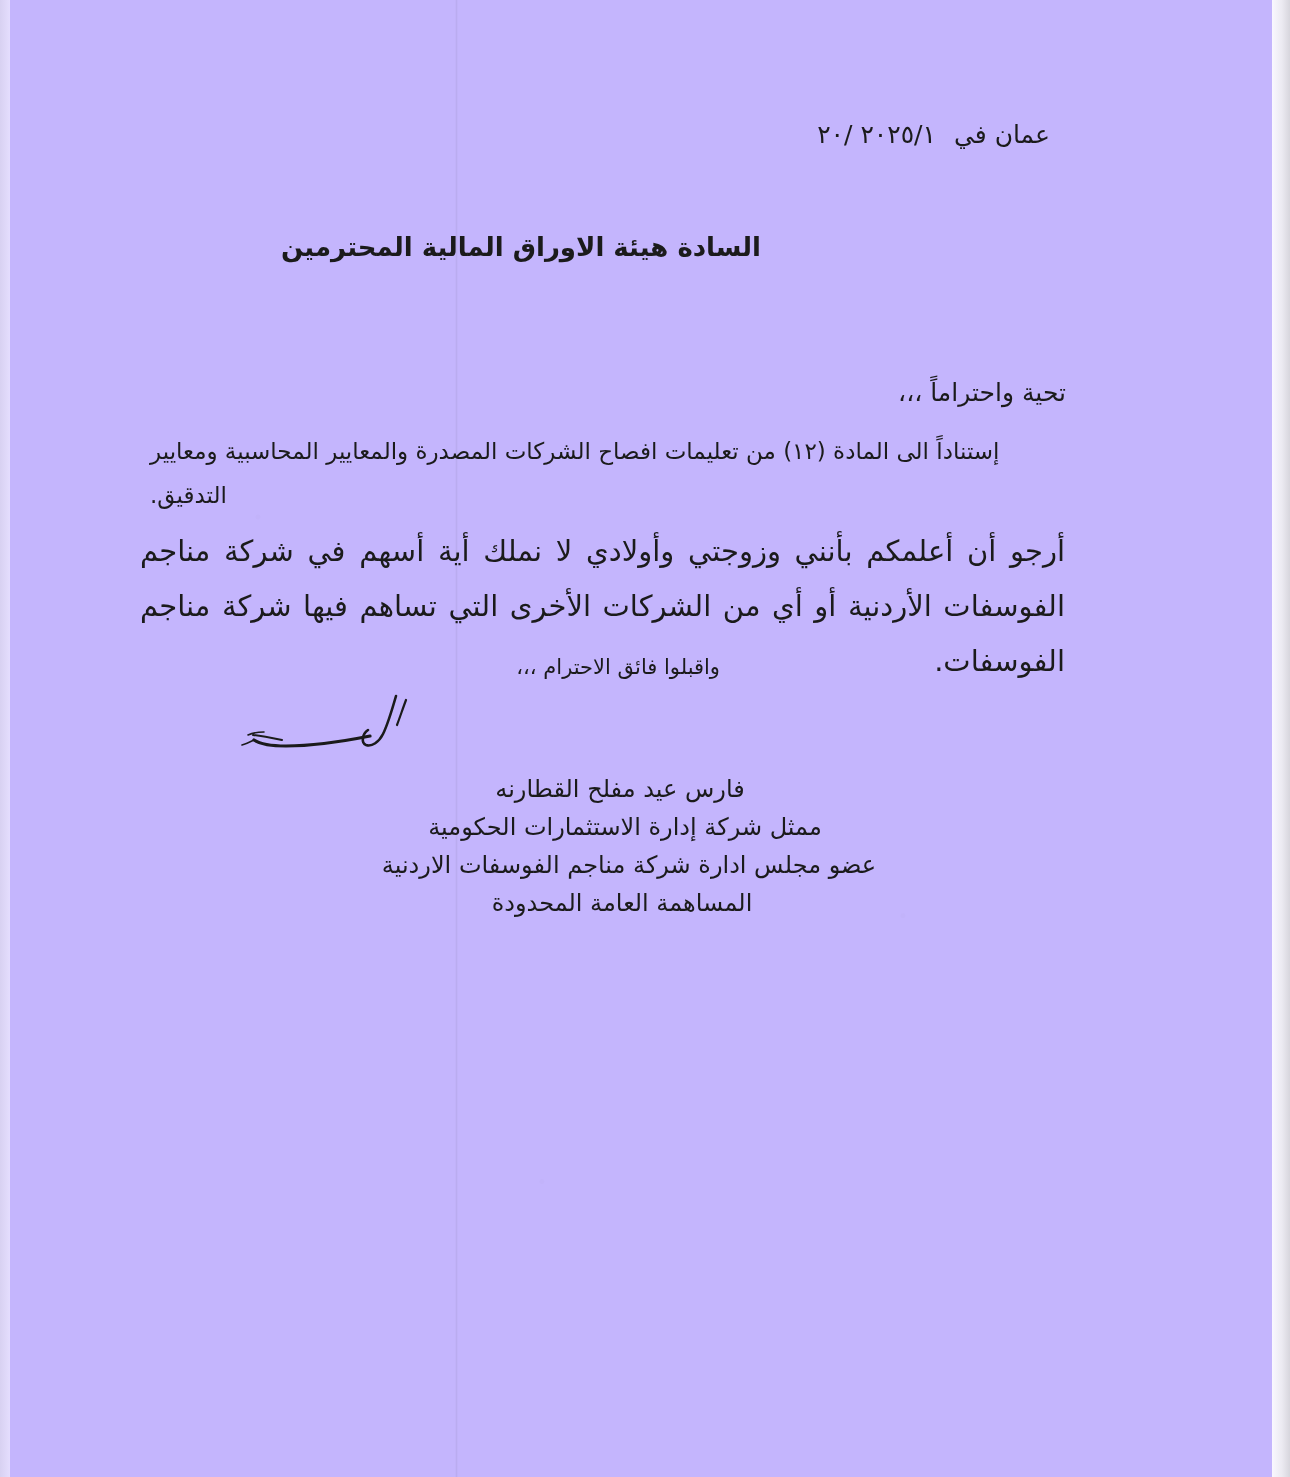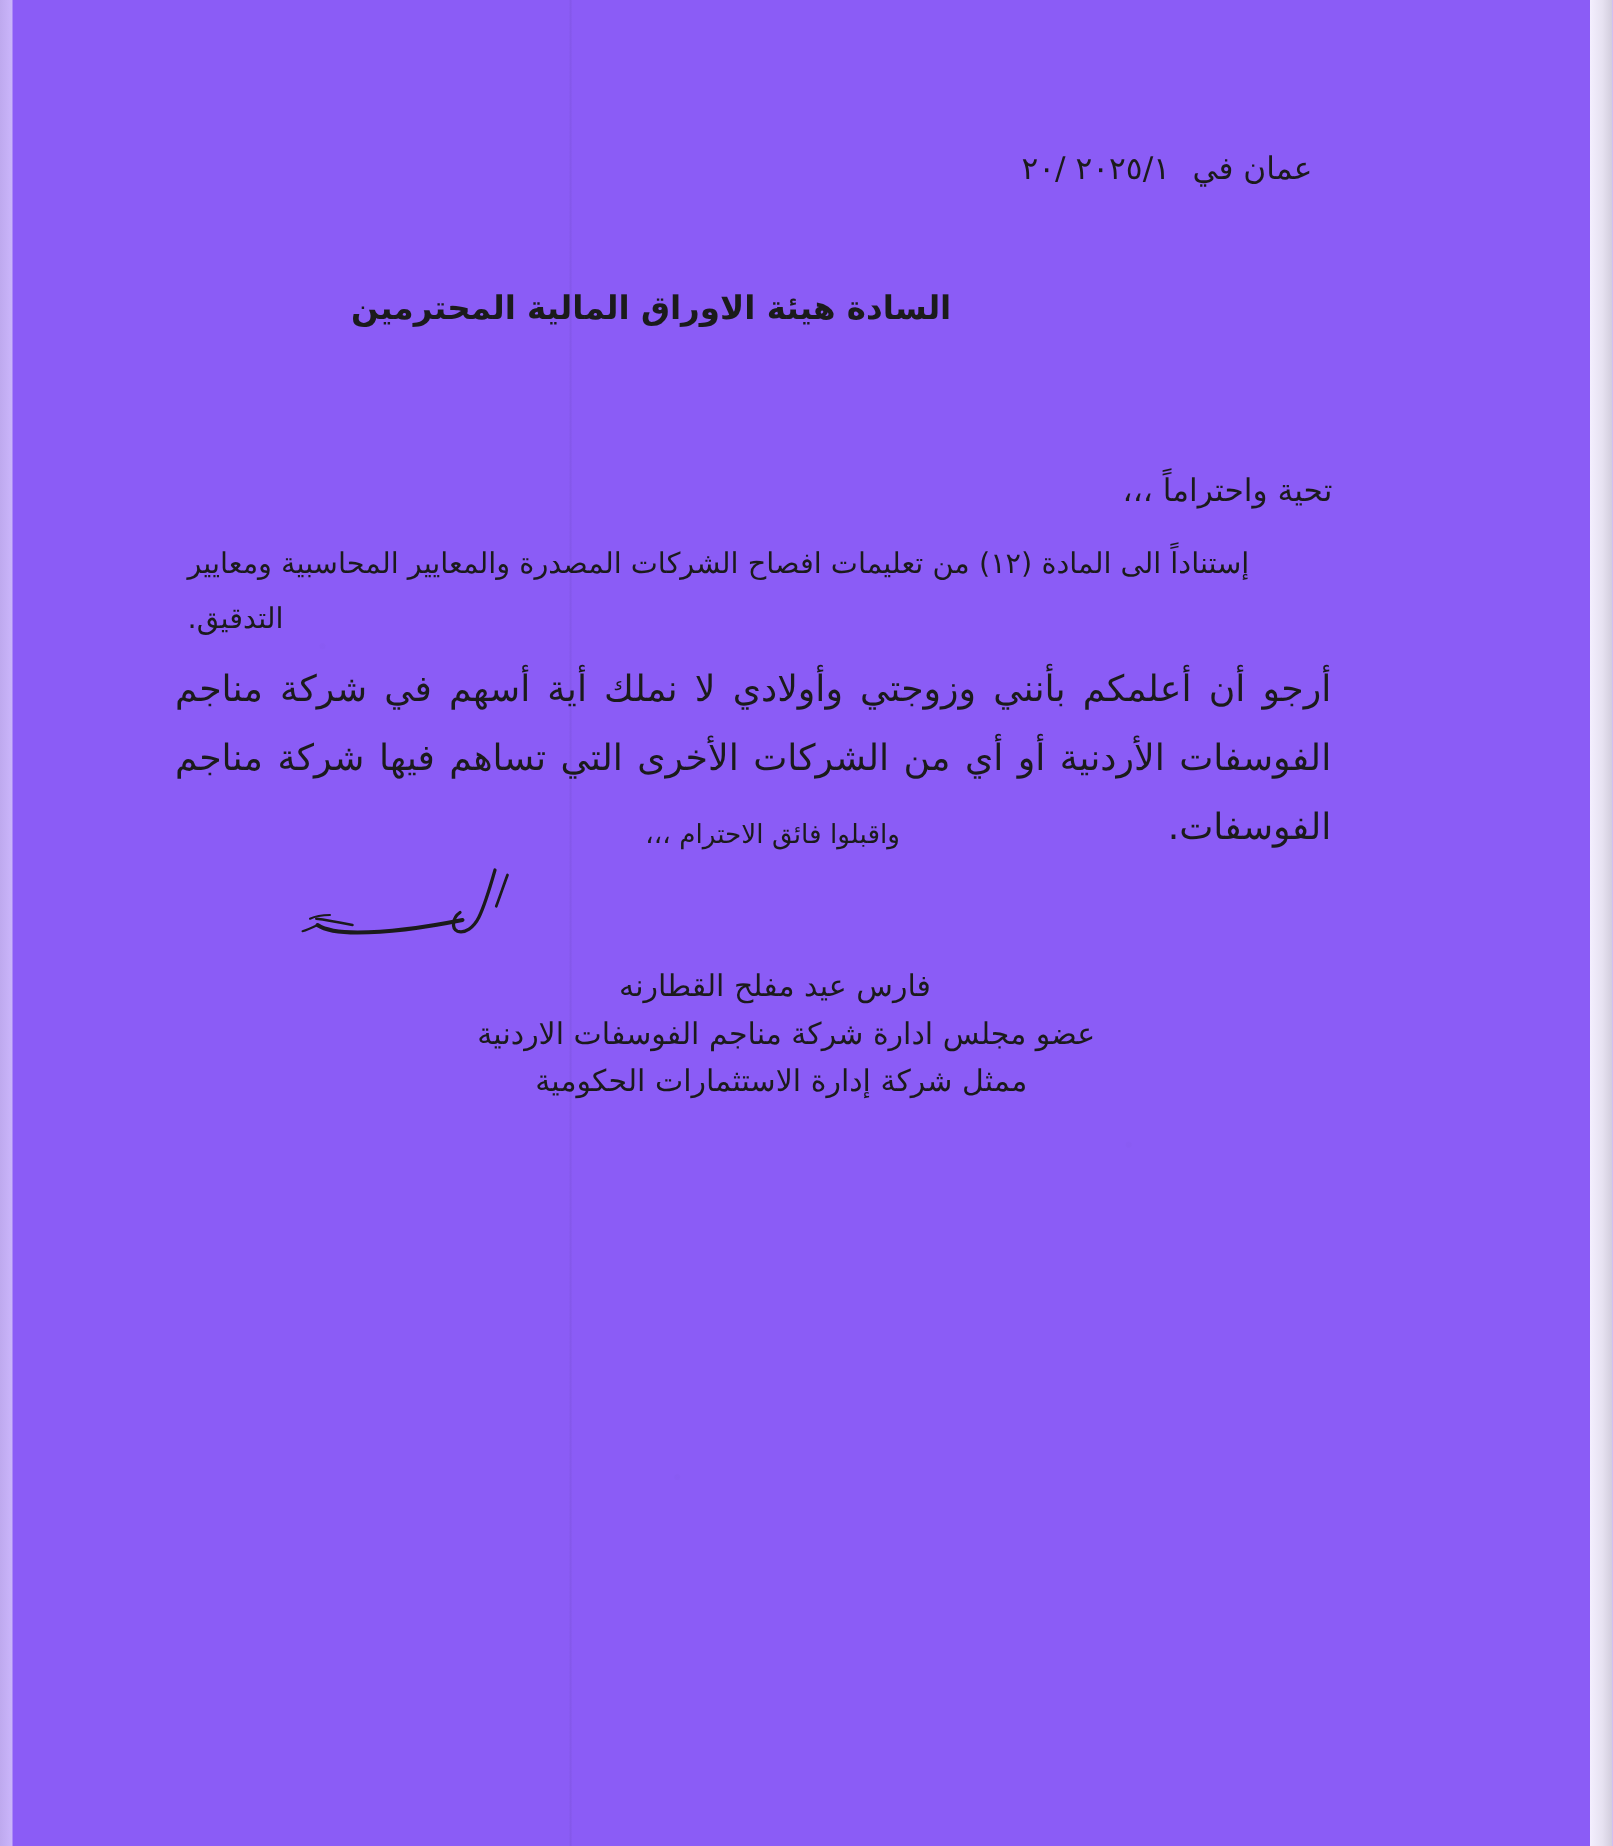--- a/index.html
+++ b/index.html
@@ -12,21 +12,21 @@
     height: 1477px;
     position: relative;
     overflow: hidden;
     font-family: "DejaVu Sans", "Liberation Sans", sans-serif;
   }
 
   
   .page {
     position: absolute;
     inset: 0;
-    background: #8b5cf6;
+    background: #c4b5fd;
   }
   
   .scan-edge-right {
     position: absolute;
     top: 0;
     right: 0;
     width: 18px;
     height: 100%;
     background: linear-gradient(to left, #d9d9d9 0%, #f0f0f0 45%, #ffffff 100%);
     opacity: .9;
@@ -182,18 +182,19 @@
         <path d="M186 10 C183 18, 180 27, 177 35" stroke-width="2.2"></path>
         <path d="M150 46 C120 52, 92 56, 66 56 C50 56, 40 54, 34 50" stroke-width="3.2"></path>
         <path d="M62 50 C52 48, 42 46, 33 45" stroke-width="2"></path>
         <path d="M44 42 C38 42, 32 43, 28 45" stroke-width="1.6"></path>
         <path d="M34 50 C30 52, 26 54, 22 55" stroke-width="1.6"></path>
       </g>
     </svg>
 
     <div class="signer-block">
       <span class="line line-1">فارس عيد مفلح القطارنه</span>
+      <span class="line line-2">ممثل شركة إدارة الاستثمارات الحكومية</span>
       <span class="line line-3">عضو مجلس ادارة شركة مناجم الفوسفات الاردنية</span>
-      <span class="line line-2">ممثل شركة إدارة الاستثمارات الحكومية</span>
+      <span class="line line-4">المساهمة العامة المحدودة</span>
     </div>
 
   </div>
 </div>
 
 </body></html>

